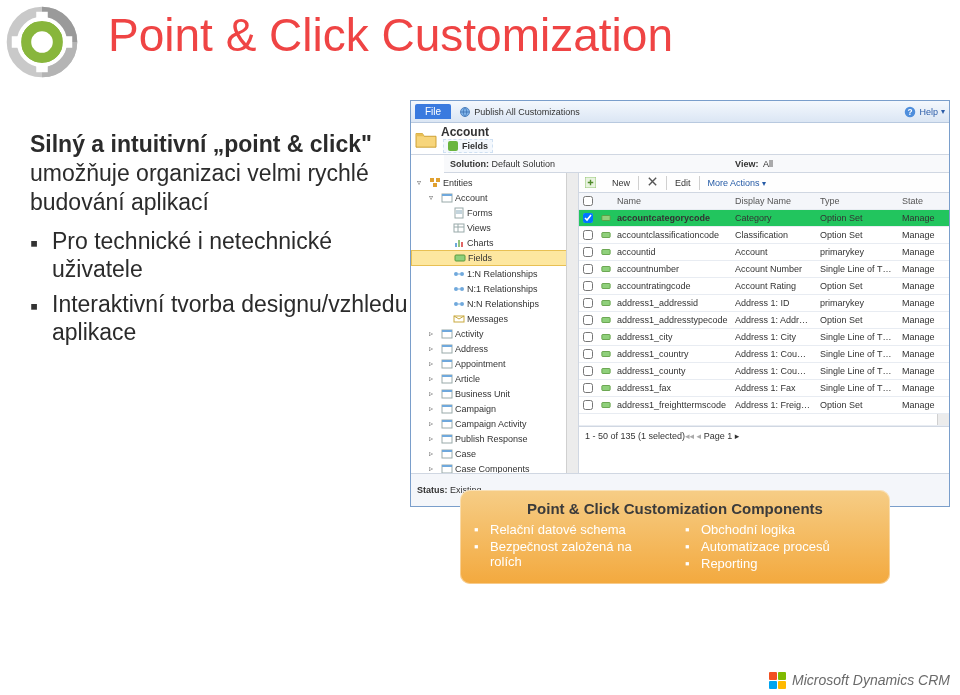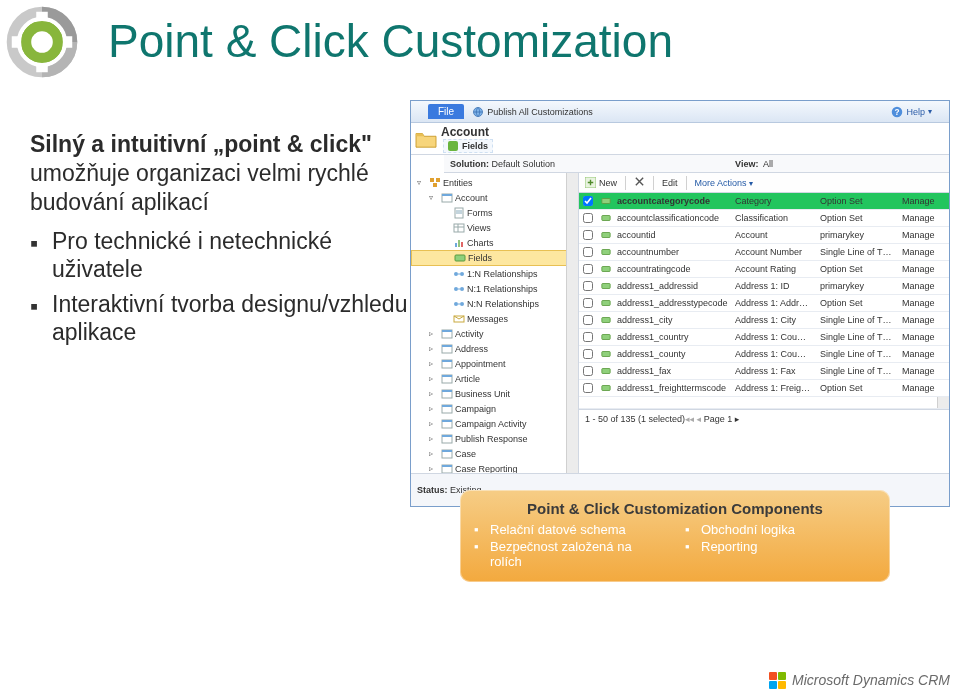--- a/index.html
+++ b/index.html
@@ -14,24 +14,24 @@
   }
   .slide-logo-icon {
     position: absolute;
     top: 6px;
     left: 6px;
     width: 72px;
     height: 72px;
   }
   .slide-title {
     position: absolute;
-    top: 14px;
+    top: 8px;
     left: 108px;
     font-size: 46px;
-    color: #0f766e;
+    color: #ef4444;
     font-weight: 400;
   }
   .body-text {
     position: absolute;
     top: 130px;
     left: 30px;
     width: 380px;
     font-size: 23px;
     color: #2b2b2b;
   }
@@ -50,21 +50,21 @@
     background: #fff;
     font-size: 9px;
     color: #333;
   }
   .crm-topbar {
     display: flex;
     align-items: center;
     height: 22px;
     background: linear-gradient(#f4f8fd,#dbe6f4);
     border-bottom: 1px solid #b8c9df;
-    padding: 0 17px;
+    padding: 0 4px;
     gap: 4px;
   }
   .crm-file-tab {
     background: #3a7adf;
     color: #fff;
     padding: 2px 10px;
     font-size: 10px;
     border-radius: 2px 2px 0 0;
   }
   .crm-top-btn { display: flex; align-items: center; gap: 3px; padding: 2px 4px; }
@@ -458,45 +458,55 @@
           <span>Case</span>
         </div>
         <div class="tree-row ind-2">
           <span class="tree-chev">▹</span>
           <span class="tree-icon">
             <svg width="12" height="12" viewBox="0 0 12 12">
               <rect x="1" y="2" width="10" height="8" fill="#fff" stroke="#9aa"></rect>
               <rect x="1" y="2" width="10" height="2" fill="#6fa8dc"></rect>
             </svg>
           </span>
-          <span>Case Reporting</span>
+          <span>Case Components</span>
         </div>
         <div class="scroll-stub"></div>
       </div>
     <div class="crm-main">
       <div class="crm-toolbar">
-        <span style="display:flex;align-items:flex-end;gap:3px;">
+        <span style="display:flex;align-items:flex-end;gap:16px;">
           <svg width="11" height="11" viewBox="0 0 12 12">
               <rect width="12" height="12" fill="#e8f3df" stroke="#8fc46a"></rect>
               <path d="M6 3v6M3 6h6" stroke="#4f8a2b" stroke-width="1.5"></path>
             </svg>
           <span>New</span>
         </span>
         <span class="sep"></span>
         <span>
           <svg width="11" height="11" viewBox="0 0 12 12">
               <path d="M2 2l8 8M10 2l-8 8" stroke="#555" stroke-width="1.5"></path>
             </svg>
         </span>
         <span class="sep"></span>
         <span>Edit</span>
         <span class="sep"></span>
         <span class="act">
           <span>More Actions</span> <span style="font-size:8px;">▾</span>
         </span>
+      </div>
+      <div class="crm-grid-head">
+        <div class="gc-chk">
+            <input type="checkbox" style="">
+          </div>
+        <div class="gc-ico"></div>
+        <div class="gc-name">Name</div>
+        <div class="gc-disp">Display Name</div>
+        <div class="gc-type">Type</div>
+        <div class="gc-state">State</div>
       </div>
       <div id="grid">
           <div class="crm-grid-row sel">
             <div class="gc-chk">
               <input type="checkbox" checked="" style="">
             </div>
             <div class="gc-ico">
               <svg viewBox="0 0 12 12">
                 <rect x="1" y="3" width="10" height="6" rx="1" fill="#8fd07b" stroke="#5a9a3f"></rect>
               </svg>
@@ -682,20 +692,21 @@
 
 <div class="components-box">
   <div class="components-title">Point &amp; Click Customization Components</div>
   <div class="components-cols">
     <ul>
       <li>Relační datové schema</li>
       <li>Bezpečnost založená na rolích</li>
     </ul>
     <ul>
       <li>Obchodní logika</li>
+      <li>Automatizace procesů</li>
       <li>Reporting</li>
     </ul>
   </div>
 </div>
 
 <div class="bottom-brand">
   <div class="ms-flag">
     <div style="background:#f25022"></div>
       <div style="background:#7fba00"></div>
     <div style="background:#00a4ef"></div>

